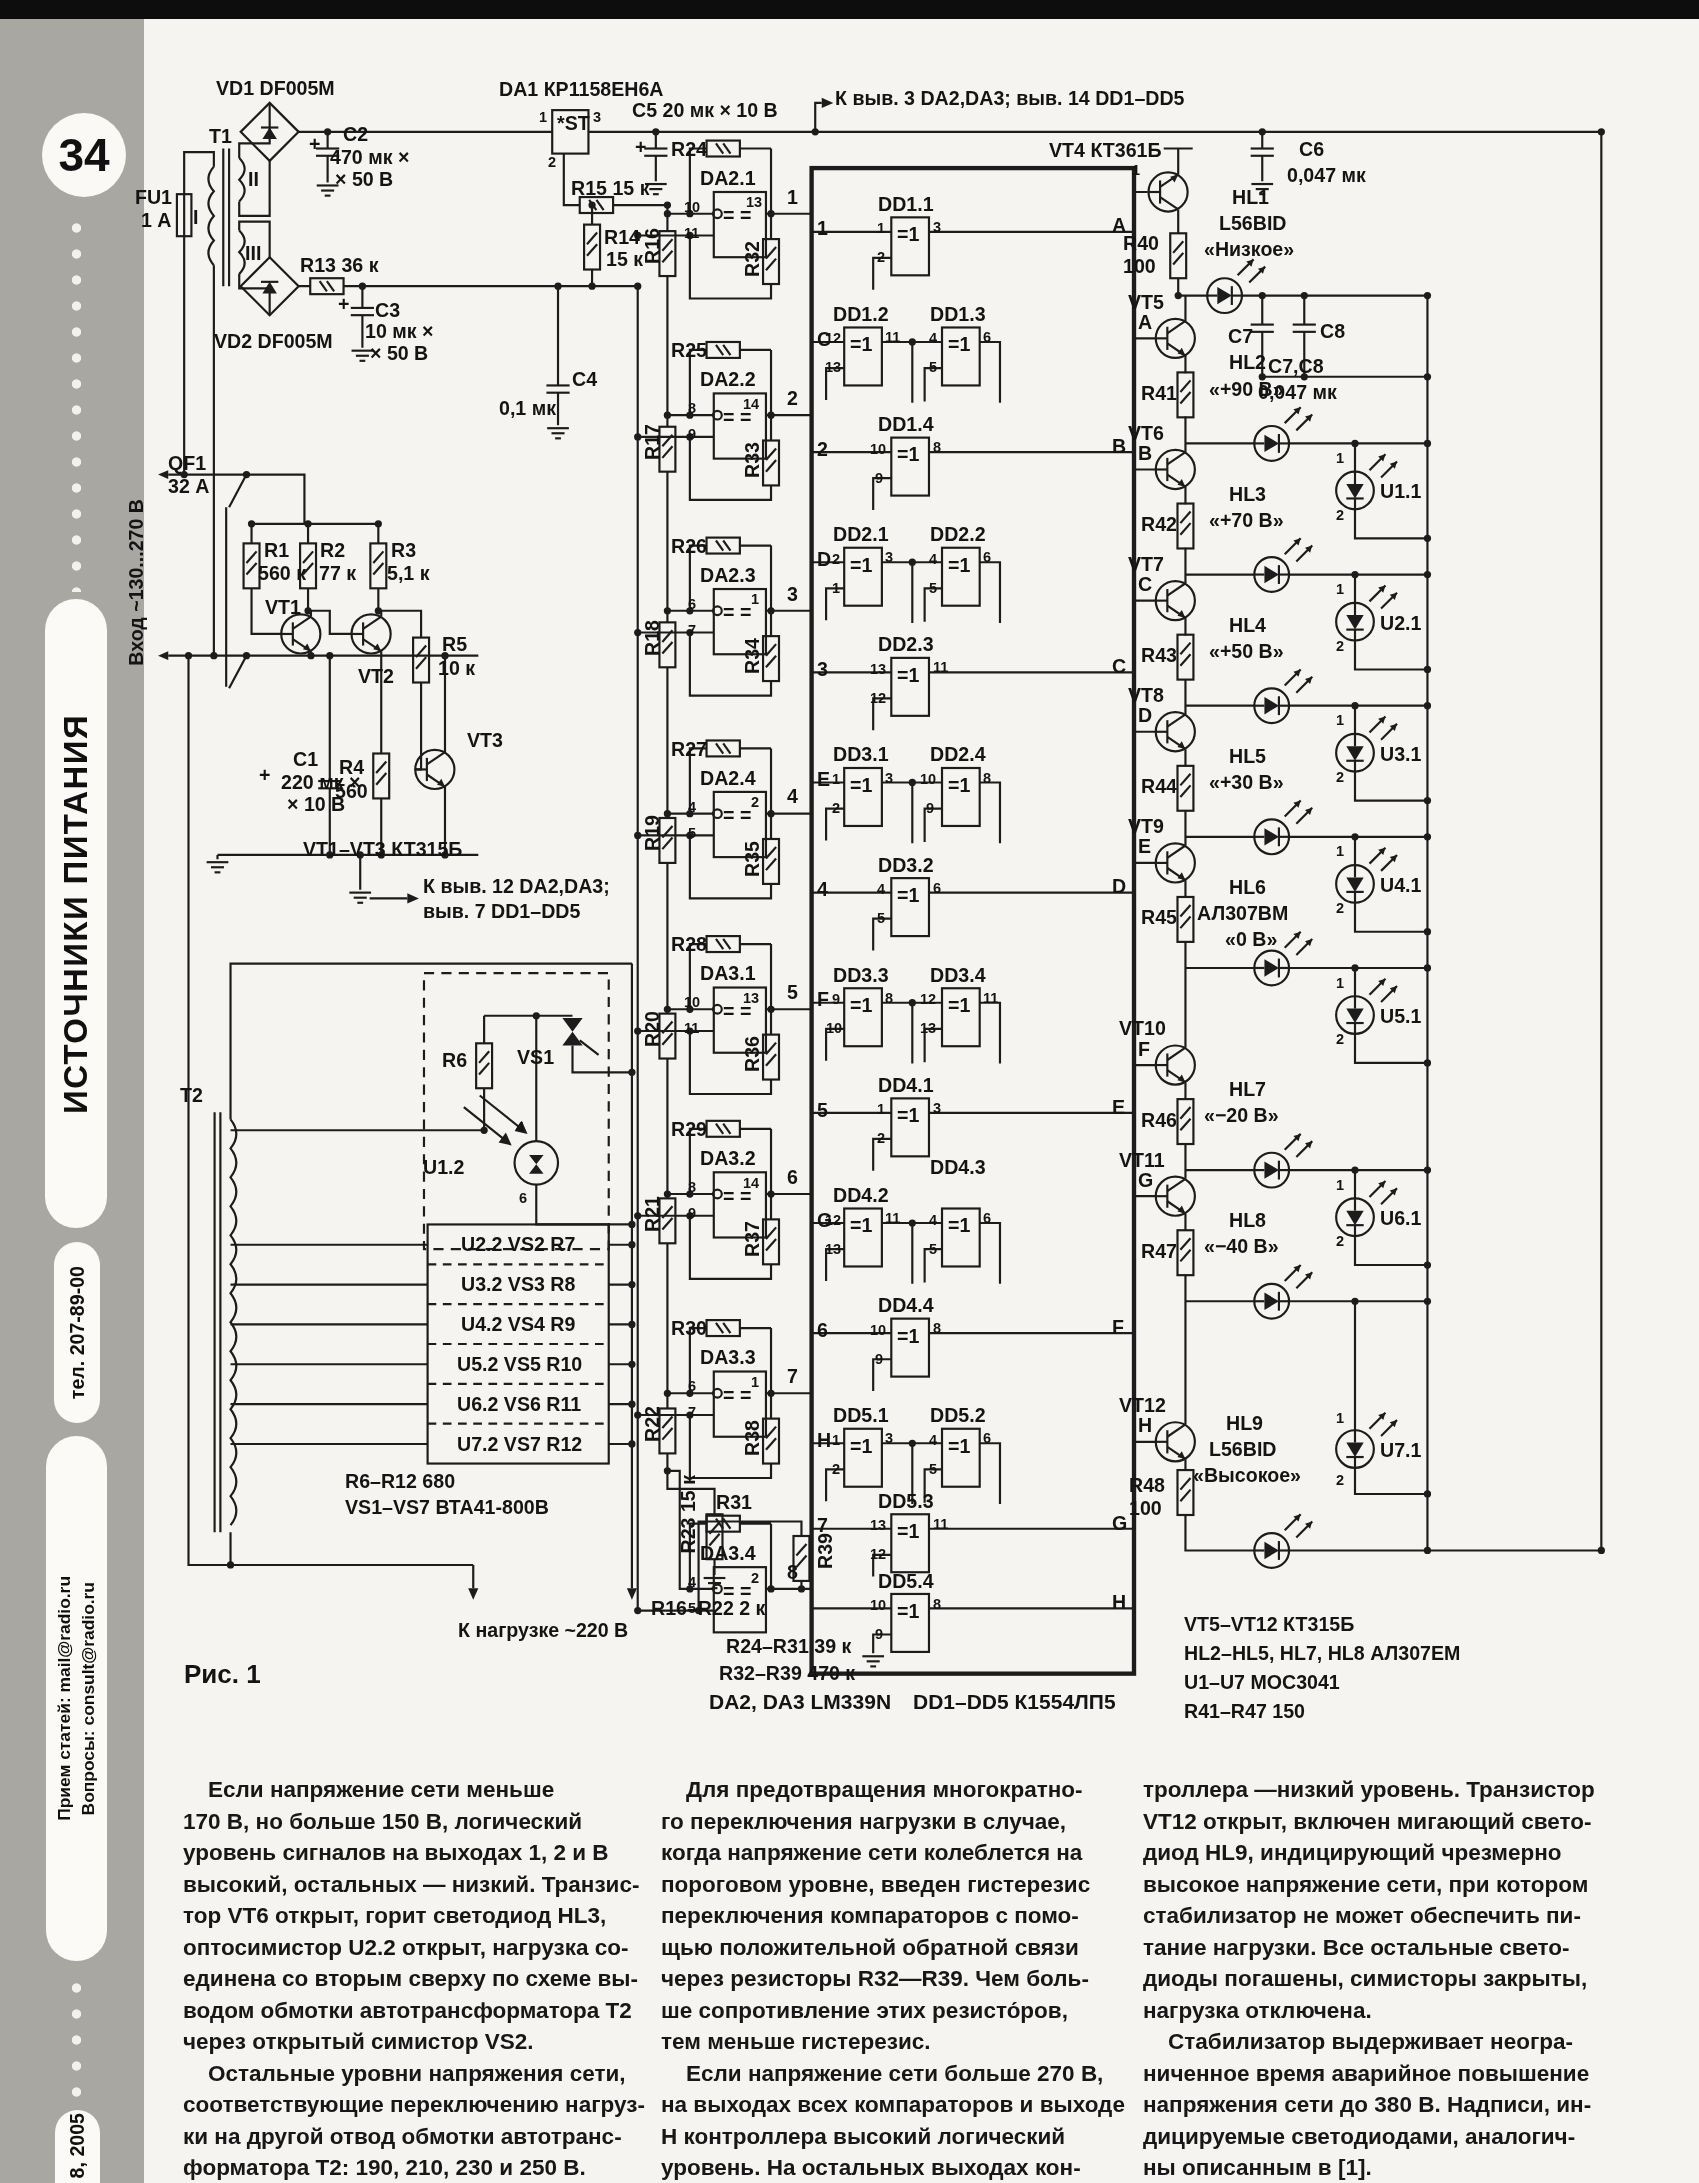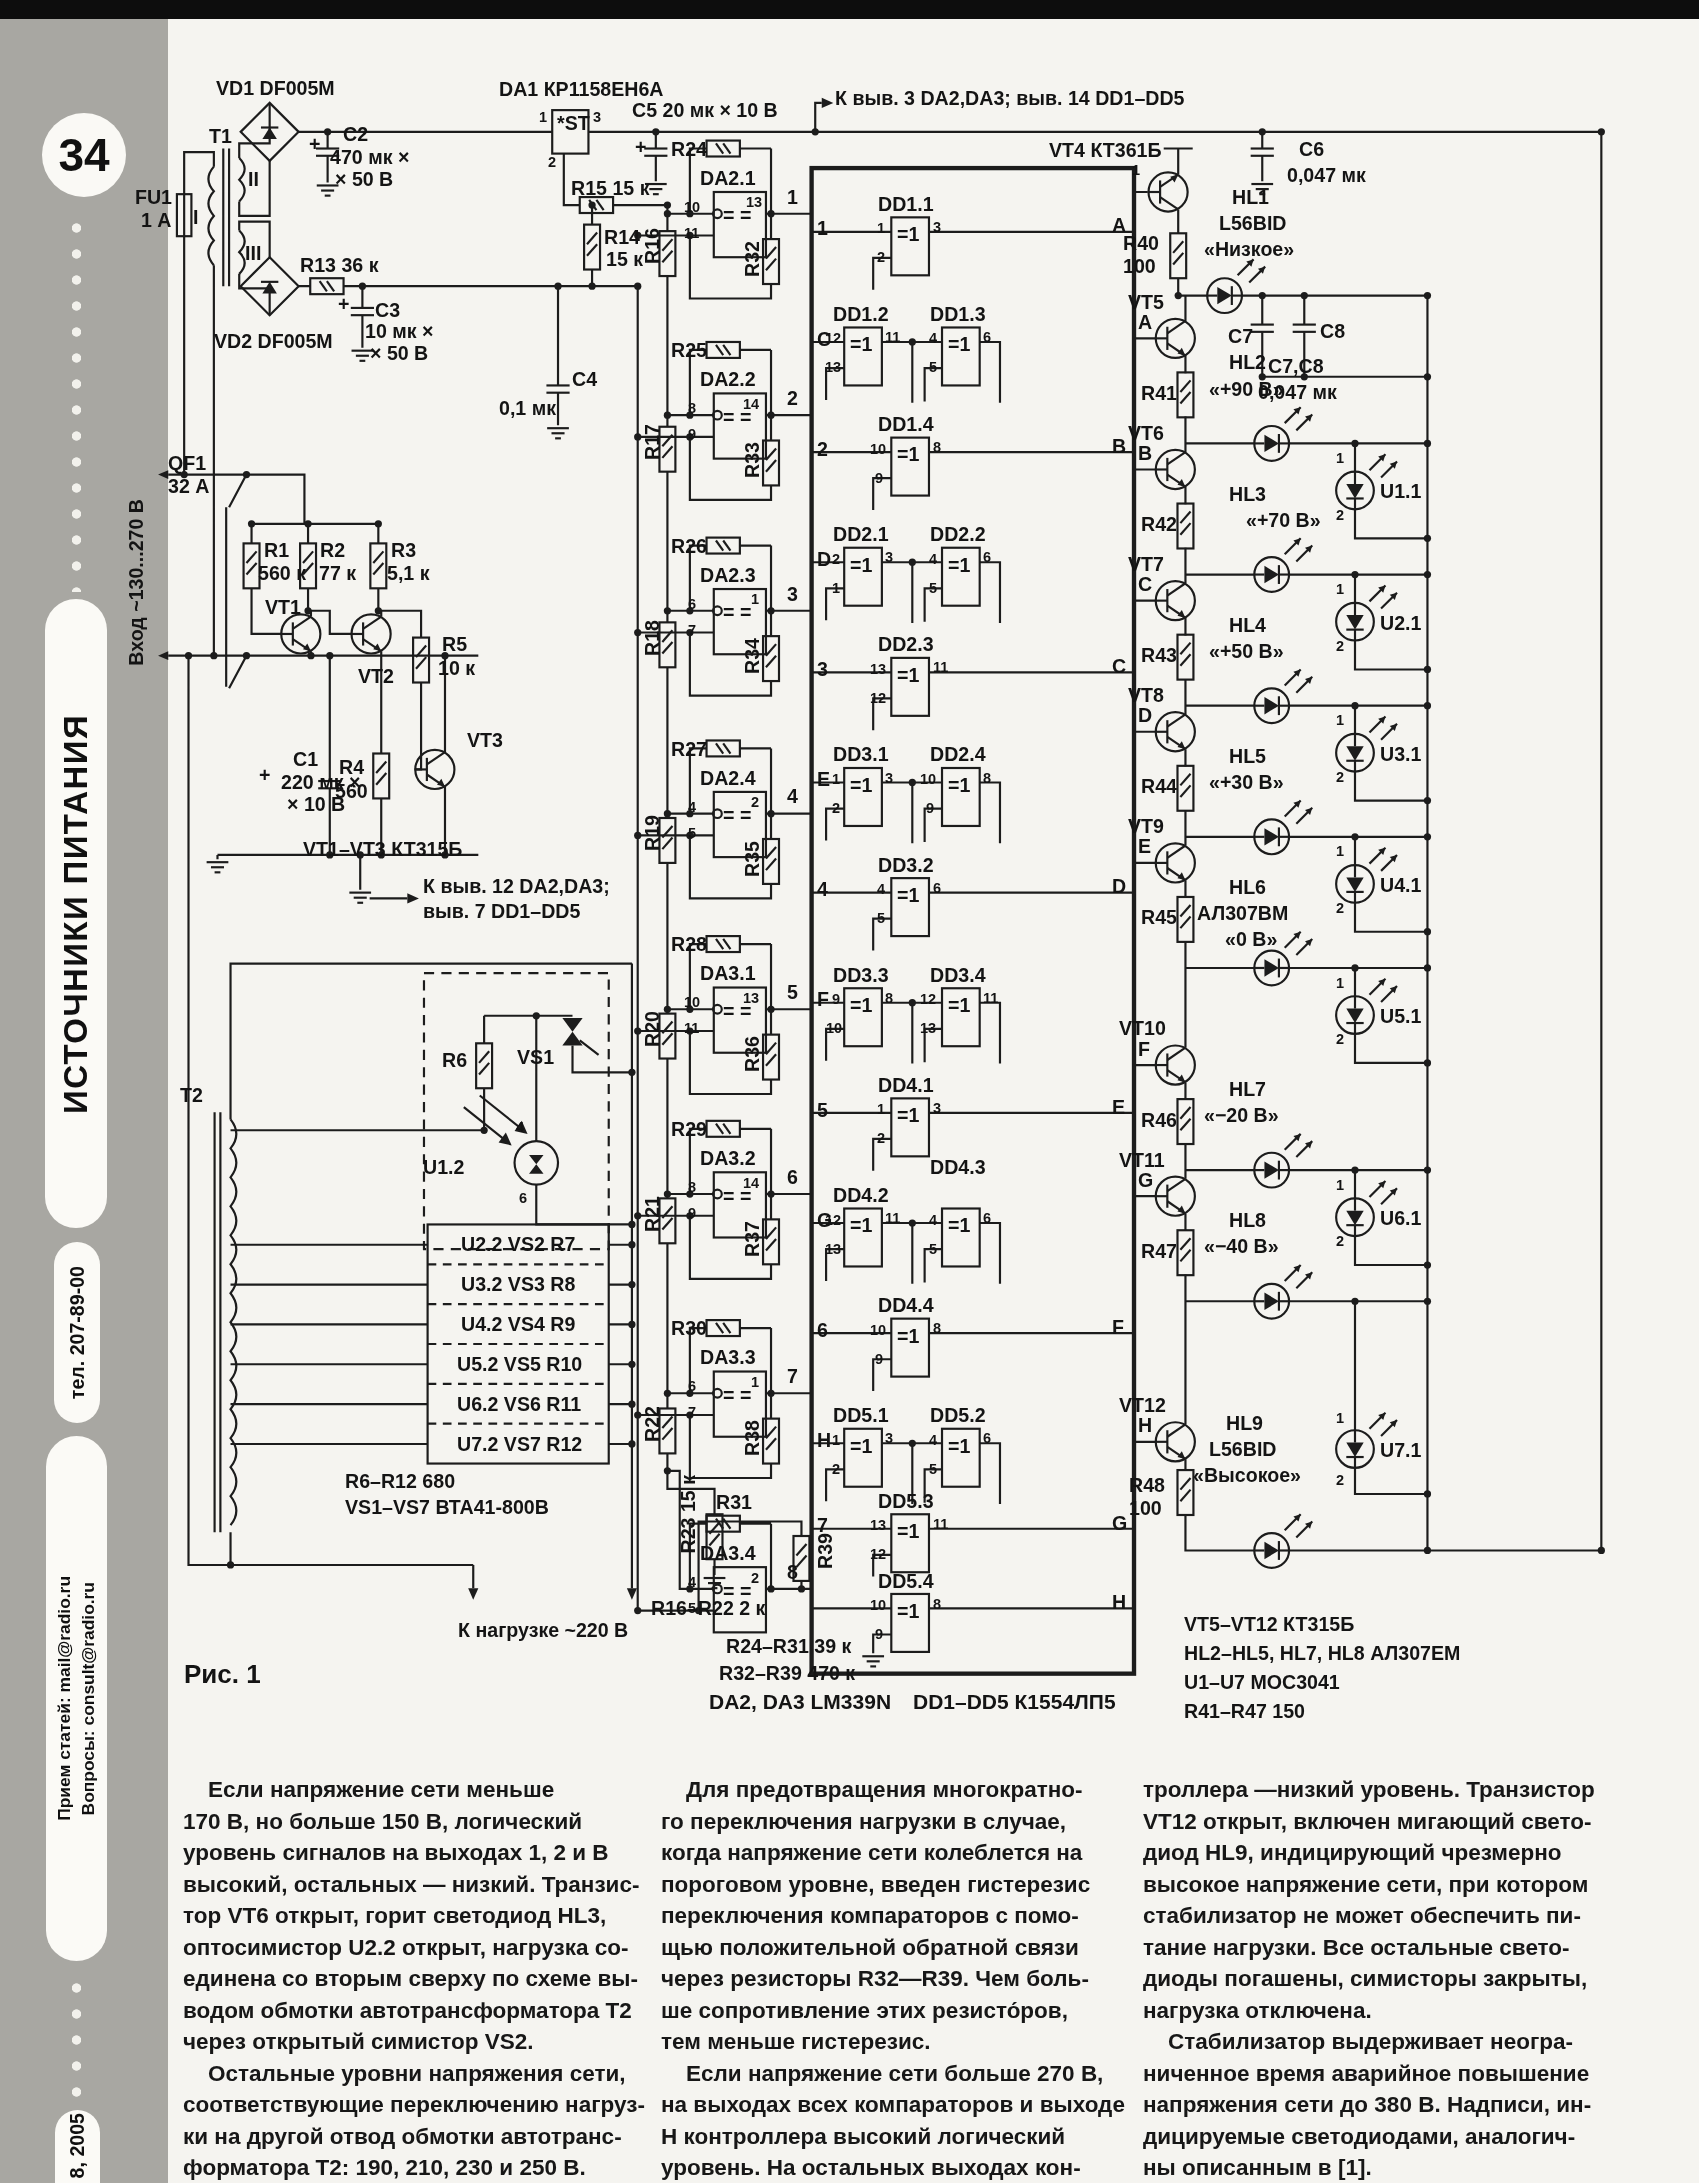--- a/index.html
+++ b/index.html
@@ -1,20 +1,20 @@
 <!DOCTYPE html>
 <html style="font-size:11.6px"><head>
 <meta charset="utf-8">
 <style>
   html,body{margin:0;padding:0;background:#555;}
   #page{position:relative;width:1700px;height:2183px;background:#f5f4f0;overflow:hidden;
         font-family:"Liberation Sans",sans-serif;color:#161616;}
   #topbar{position:absolute;left:0;top:0;width:1700px;height:19px;background:#0d0d0d;}
   
-  #sidebar{position:absolute;left:0;top:19px;width:168px;height:2164px;background:#a8a7a2;}
+  #sidebar{position:absolute;left:0;top:19px;width:144px;height:2164px;background:#a8a7a2;}
   .dotcol{position:absolute;left:70px;width:13px;
           background-image:radial-gradient(circle,#f2f1ec 4.3px,rgba(0,0,0,0) 5px);
           background-size:13px 26px;background-repeat:repeat-y;}
   #pg-circle{position:absolute;left:42px;top:94px;width:84px;height:84px;border-radius:50%;
              background:#faf9f5;display:flex;align-items:center;justify-content:center;
              font-size:46px;font-weight:bold;color:#111;}
   .pill{position:absolute;background:#fbfaf6;border-radius:43px;display:flex;
         align-items:center;justify-content:center;}
   .vt{writing-mode:vertical-rl;transform:rotate(180deg);white-space:nowrap;font-weight:bold;color:#101010;}
   #pill-section{left:45px;top:580px;width:62px;height:629px;}
@@ -827,21 +827,21 @@
       <span style="left: 1204px; top: 238px;">«Низкое»</span>
       <span style="left: 1299px; top: 138px;">C6</span>
       <span style="left: 1287px; top: 164px;">0,047 мк</span>
       <span style="left: 1228px; top: 325px;">C7</span>
       <span style="left: 1320px; top: 320px;">C8</span>
       <span style="left: 1268px; top: 355px;">C7,C8</span>
       <span style="left: 1258px; top: 381px;">0,047 мк</span>
       <span style="left: 1229px; top: 351px;">HL2</span>
       <span style="left: 1209px; top: 378px;">«+90 В»</span>
       <span style="left: 1229px; top: 483px;">HL3</span>
-      <span style="left: 1209px; top: 509px; margin-left: 37px;">«+70 В»</span>
+      <span style="left: 1209px; top: 509px;">«+70 В»</span>
       <span style="left: 1229px; top: 614px;">HL4</span>
       <span style="left: 1209px; top: 640px;">«+50 В»</span>
       <span style="left: 1229px; top: 745px;">HL5</span>
       <span style="left: 1209px; top: 771px;">«+30 В»</span>
       <span style="left: 1229px; top: 876px;">HL6</span>
       <span style="left: 1197px; top: 902px;">АЛ307ВМ</span>
       <span style="left: 1225px; top: 928px;">«0 В»</span>
       <span style="left: 1229px; top: 1078px;">HL7</span>
       <span style="left: 1204px; top: 1104px;">«−20 В»</span>
       <span style="left: 1229px; top: 1209px;">HL8</span>

